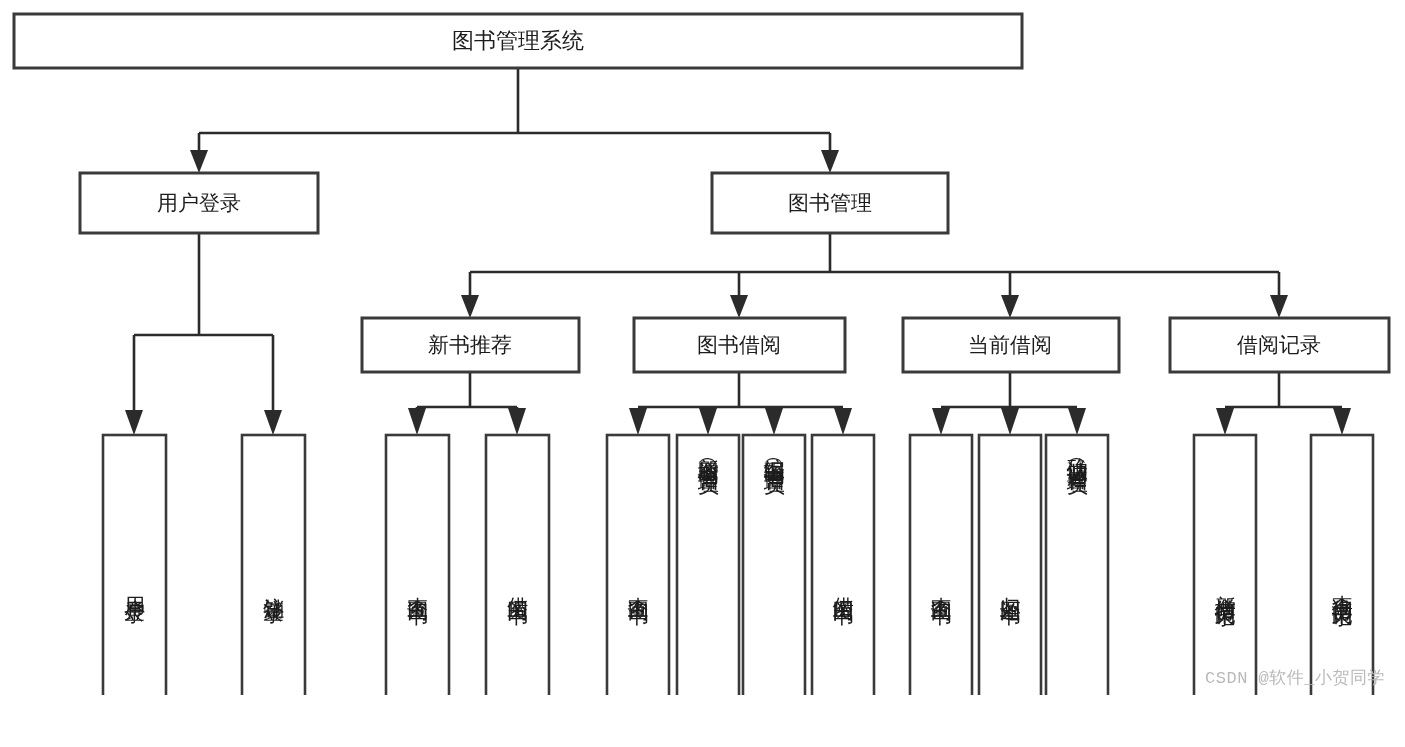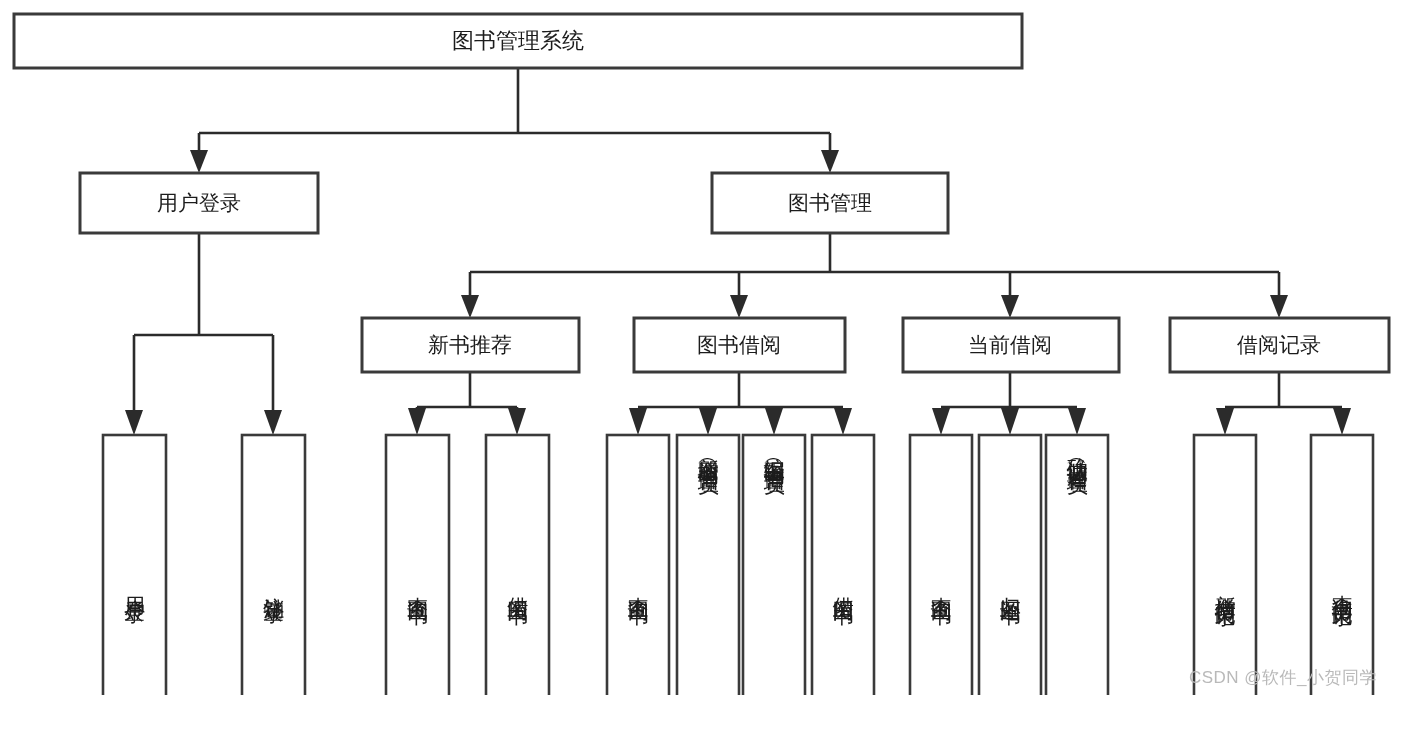--- a/index.html
+++ b/index.html
@@ -73,23 +73,23 @@
     font-family: "DejaVu Sans", "Liberation Sans", sans-serif;
     font-size: 21px;
     line-height: 1.16;
     letter-spacing: 2.5px;
     color: #1c1c1c;
     white-space: nowrap;
     text-align: center;
   }
   .watermark {
     position: absolute;
-    right: 28px;
+    right: 20px;
     bottom: 6px;
-    font-family: Liberation Sans, sans-serif;
+    font-family: Liberation Mono, monospace;
     font-size: 17px;
     color: #b9b9b9;
     letter-spacing: 0.5px;
     user-select: none;
     white-space: nowrap;
   }
 </style>
 </head>
 <body>
 

